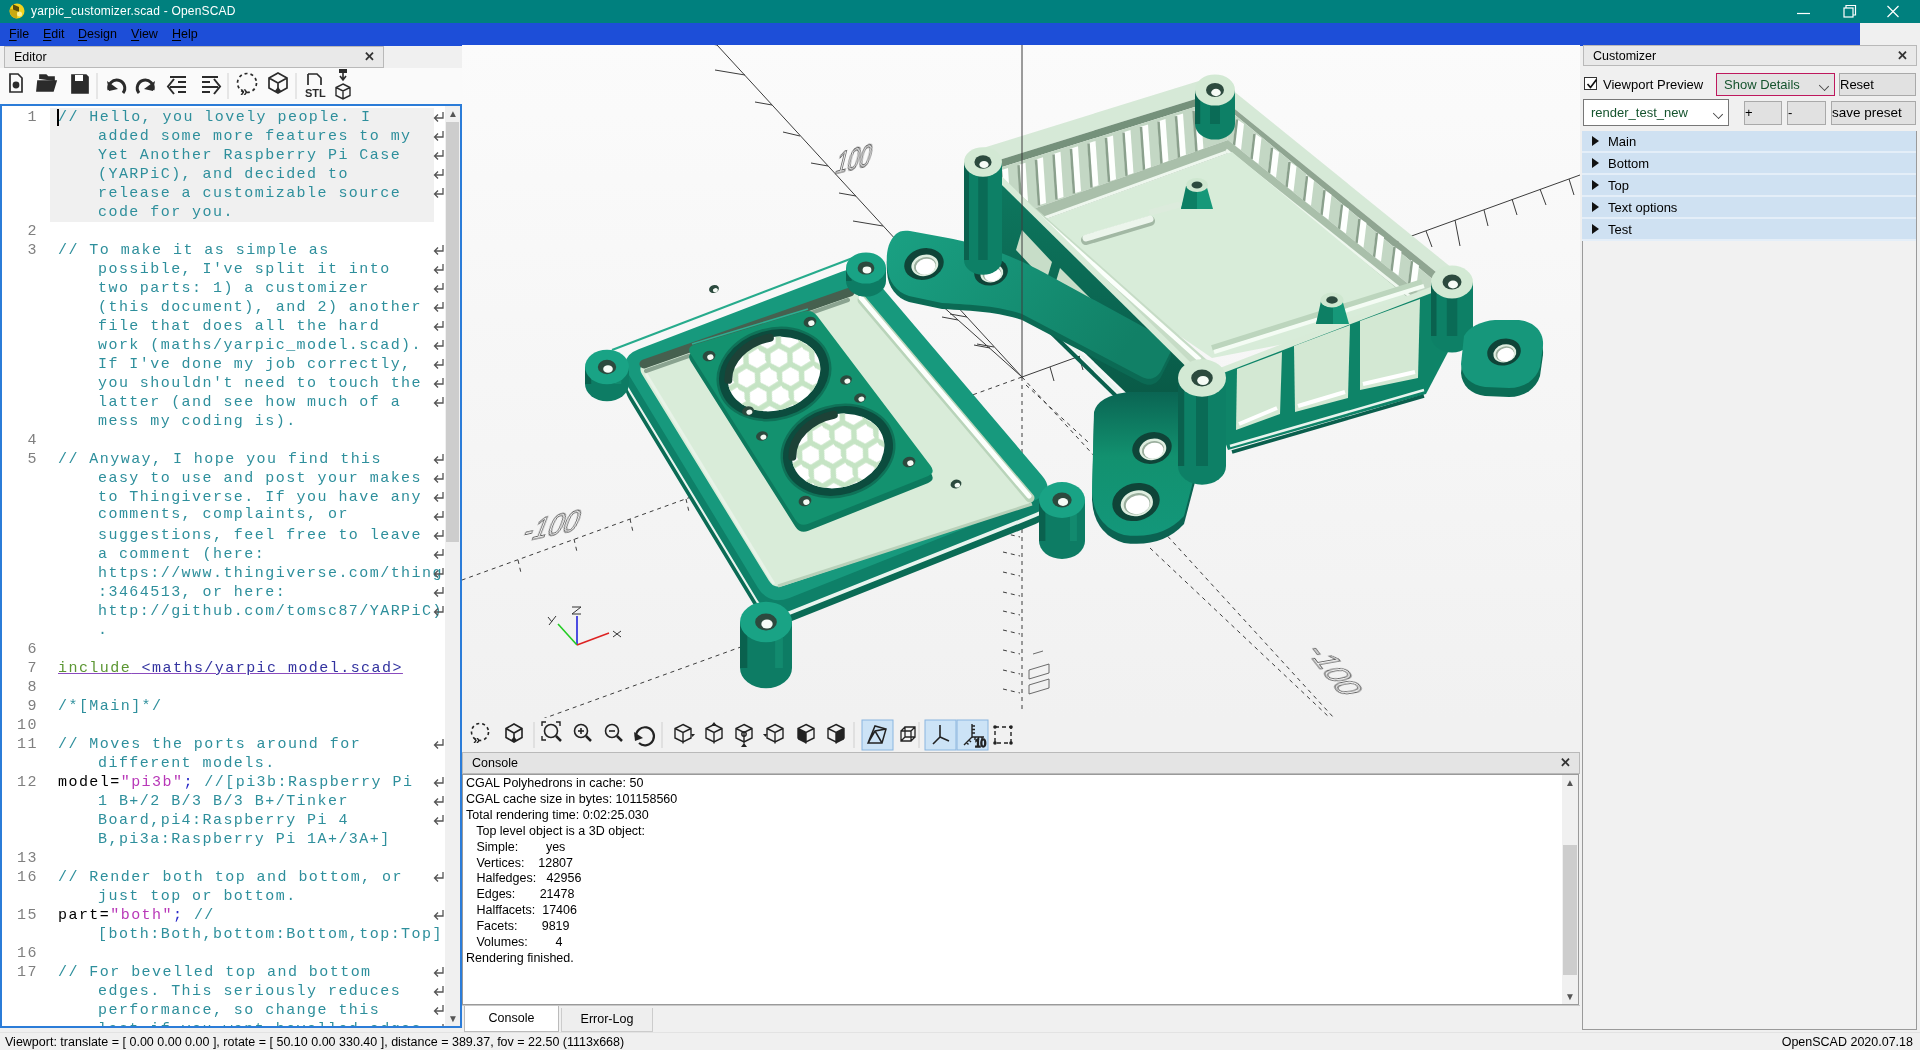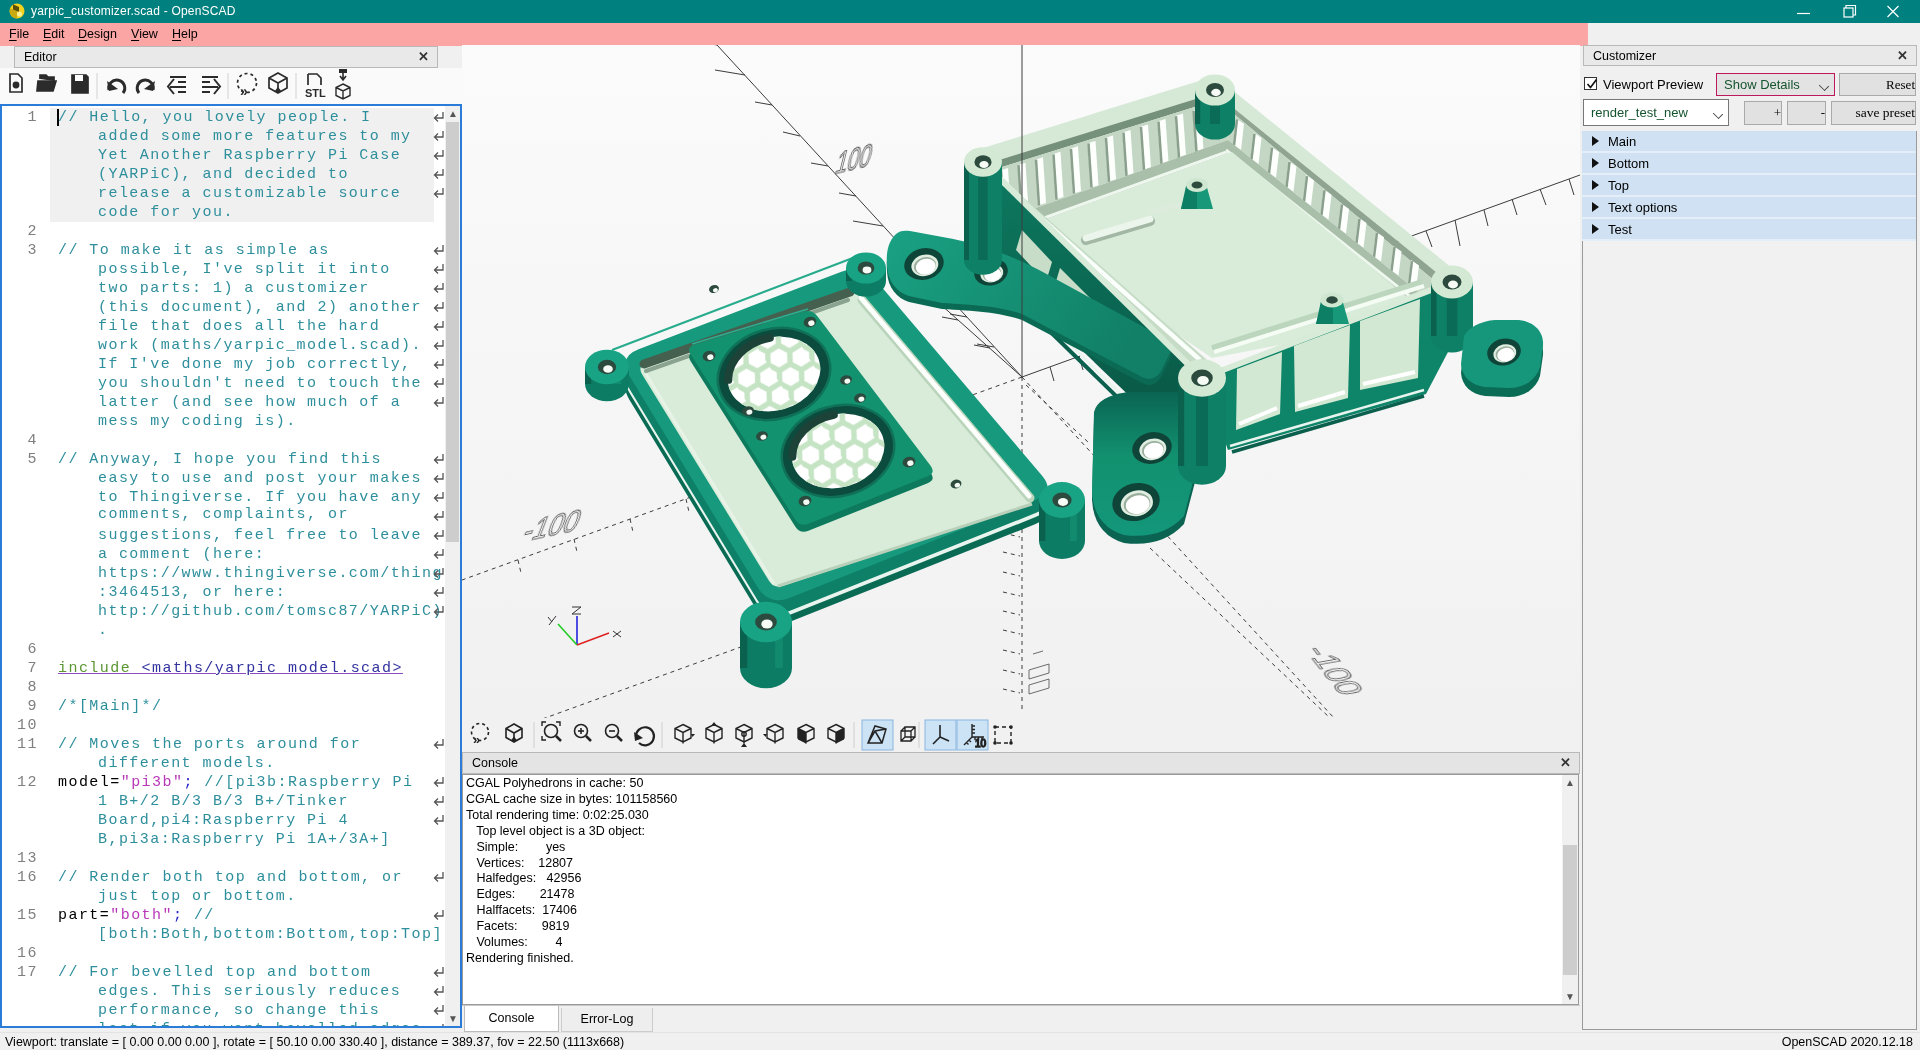--- a/index.html
+++ b/index.html
@@ -1,38 +1,38 @@
 <!DOCTYPE html>
 <html><head><meta charset="utf-8">
 <style>
 *{margin:0;padding:0;box-sizing:border-box}
 html,body{width:1920px;height:1050px;overflow:hidden;background:#f0f0f0;font-family:"Liberation Sans",sans-serif;}
 .abs{position:absolute}
 #titlebar{position:absolute;left:0;top:0;width:1920px;height:23px;background:#00807e;color:#fff;font-size:12px}
 #titlebar .ttl{position:absolute;left:31px;top:4px;letter-spacing:0.2px}
-#menubar{position:absolute;left:0;top:23px;width:1588px;height:23px;background:#fca5a5;font-size:12.5px;color:#000}
+#menubar{position:absolute;left:0;top:23px;width:1860px;height:23px;background:#1d4ed8;font-size:12.5px;color:#000}
 #menubar span{position:absolute;top:4px}
 #menubar u{text-decoration:underline;text-underline-offset:2px}
 #statusbar{position:absolute;left:0;top:1032px;width:1920px;height:18px;background:#f0f0f0;font-size:12.5px;color:#000;border-top:1px solid #e3e3e3}
 .phdr{position:absolute;background:#e9e9e9;border:1px solid #b9b9b9;font-size:12.5px;color:#000}
 .phdr .t{position:absolute;left:9px;top:3px}
 .phdr .x{position:absolute;right:8px;top:2px;font-size:13px;color:#333;font-weight:bold}
 #editor-code{position:absolute;left:0px;top:104px;width:462px;height:924px;background:#ffffff;border:2px solid #2b7cd8;overflow:hidden}
 .gut{position:absolute;left:0;width:36px;text-align:right;color:#7f7f7f}
 .cod{position:absolute;white-space:pre}
 .mono{font-family:"Liberation Mono",monospace;font-size:15px;letter-spacing:1.45px;line-height:19px}
 .hl{position:absolute;left:48px;width:384px;background:#f0f0f0}
 .wm{position:absolute;left:430px;width:14px;height:12px;}
 .wm svg{display:block}
 .cmt{color:#2e8f9c}.kw{color:#5b9632;text-decoration:underline;text-decoration-color:#8a4bbe}.inc{color:#32329f;text-decoration:underline;text-decoration-color:#8a4bbe}
 .str{color:#b837b8}.smc{color:#2929c8}.blk{color:#000}
 .vsb{position:absolute;background:#f0f0f0}
 .vsb .th{position:absolute;left:1px;background:#cdcdcd}
 .arr{position:absolute;color:#555;font-size:10px;left:3px}
-button,.btn{position:absolute;background:#e1e1e1;border:1px solid #a9a9a9;font-family:Liberation Serif, serif;font-size:13px;color:#000;text-align:right}
+button,.btn{position:absolute;background:#e1e1e1;border:1px solid #a9a9a9;font-family:Liberation Sans, sans-serif;font-size:13px;color:#000;text-align:left}
 .combo{position:absolute;border:1px solid #be185d;background:#e3e3e3;font-size:13px;color:#14532d}
 .combo .cv{position:absolute;left:7px;top:3px}
 .combo .ch{position:absolute;right:6px;top:8px;width:8px;height:8px;border-right:1.6px solid #444;border-bottom:1.6px solid #444;transform:rotate(45deg) scale(1,0.8)}
 .litem{position:absolute;left:1582px;width:334px;height:22px;background:#cfe1f2;border-bottom:2px solid #e4eef8;font-size:13px;color:#000}
 .litem .tri{position:absolute;left:10px;top:5px;width:0;height:0;border-left:7px solid #111;border-top:5px solid transparent;border-bottom:5px solid transparent}
 .litem .lt{position:absolute;left:26px;top:3px}
 #console-text{position:absolute;left:466px;top:776px;width:1090px;height:226px;font-size:12.5px;line-height:15.9px;color:#000;white-space:pre;font-family:"Liberation Sans",sans-serif}
 .tab{position:absolute;font-size:12.5px;color:#000;text-align:center}
 </style></head>
 <body>
@@ -55,24 +55,24 @@
 </div>
 <div id="menubar">
  <span style="left:9px"><u>F</u>ile</span>
  <span style="left:43px"><u>E</u>dit</span>
  <span style="left:78px"><u>D</u>esign</span>
  <span style="left:131px"><u>V</u>iew</span>
  <span style="left:172px"><u>H</u>elp</span>
 </div>
 <div id="statusbar">
  <span class="abs" style="left:5px;top:2px">Viewport: translate = [ 0.00 0.00 0.00 ], rotate = [ 50.10 0.00 330.40 ], distance = 389.37, fov = 22.50 (1113x668)</span>
- <span class="abs" style="right:7px;top:2px">OpenSCAD 2020.12.18</span>
+ <span class="abs" style="right:7px;top:2px">OpenSCAD 2020.07.18</span>
 </div>
 
-<div class="phdr" style="left:14px;top:46px;width:424px;height:22px">
+<div class="phdr" style="left:4px;top:46px;width:380px;height:22px">
     <span class="t">Editor</span>
     <span class="x">✕</span>
   </div>
 <div class="abs" style="left:0;top:68px;width:462px;height:36px;background:#fafafa">
 <svg width="462" height="36" viewBox="0 0 462 36">
  <g fill="none" stroke="#2b2b2b" stroke-width="1.7">
   <path d="M10 6 h8 l4 4 v14 h-12 z" fill="none"></path>
         <circle cx="16" cy="17" r="3.4" fill="#2b2b2b" stroke="none"></circle>
   <path d="M40 11 v-4 h6 l2 2 h6 v4 M38 13 h18 l-3 10 h-16 z" fill="#2b2b2b"></path>
   <path d="M72 7 h14 l2 2 v16 h-16 z" fill="#2b2b2b"></path>

